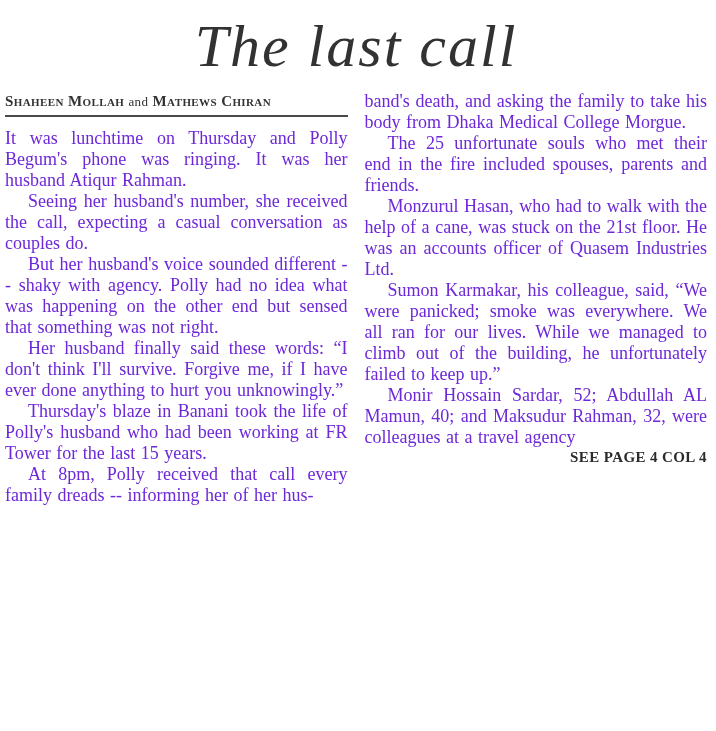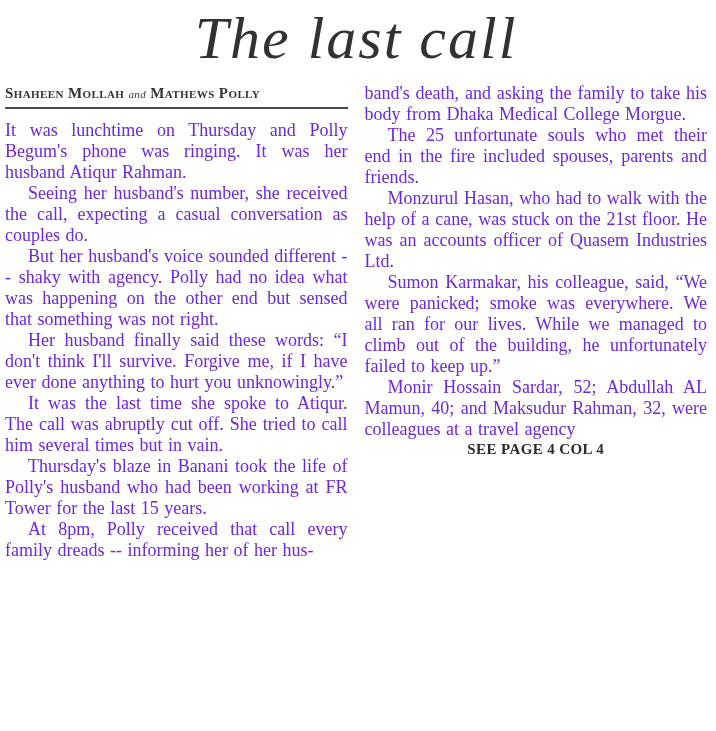--- a/index.html
+++ b/index.html
@@ -19,89 +19,87 @@
   }
   .title {
     font-family: "Liberation Serif", serif;
     font-style: italic;
     font-weight: 400;
     font-size: 60px;
     line-height: 1.2;
     text-align: center;
     letter-spacing: 2px;
     color: #323232;
-    margin-top: 0;
+    margin-top: 8px;
   }
   .columns {
     display: flex;
     gap: 17px;
     margin-top: 9px;
   }
   .column { flex: 1; min-width: 0; }
   .byline {
     font-size: 15px;
     letter-spacing: 0.4px;
     white-space: nowrap;
     padding: 2px 0 5px 0;
     color: #333333;
   }
   .byline-name {
     font-variant: small-caps;
     font-weight: bold;
   }
   .byline-and {
-    font-style: italic;
-    font-size: 11px;
+    font-size: 13px;
     font-weight: normal;
   }
   .byline-rule {
     border: none;
     border-top: 2px solid #4a4a4a;
     height: 0;
     margin-bottom: 11px;
   }
   .body-text p {
     font-size: 18px;
     line-height: 21px;
     text-align: justify;
     word-spacing: 1px;
     color: #6d28d9;
   }
   .body-text p.indent { text-indent: 23px; }
   .continuation {
     font-size: 15px;
     font-weight: bold;
-    text-align: center;
+    text-align: right;
     letter-spacing: 0.4px;
     margin-top: 1px;
     color: #2b2b2b;
   }
 </style>
 </head>
 <body>
 
 <div class="page">
 
   <h1 class="title">The last call</h1>
 
   <div class="columns">
 
     <div class="column">
       <div class="byline">
         <span class="byline-name">Shaheen Mollah</span>
         <span class="byline-and">and</span>
-        <span class="byline-name">Mathews Polly</span>
+        <span class="byline-name">Mathews Chiran</span>
       </div>
       <div class="byline-rule"></div>
       <div class="body-text">
           <p class="">It was lunchtime on Thursday and Polly Begum's phone was ringing. It was her husband Atiqur Rahman.</p>
           <p class="indent">Seeing her husband's number, she received the call, expecting a casual conversation as couples do.</p>
           <p class="indent">But her husband's voice sounded different -- shaky with agency. Polly had no idea what was happening on the other end but sensed that something was not right.</p>
           <p class="indent">Her husband finally said these words: “I don't think I'll survive. Forgive me, if I have ever done anything to hurt you unknowingly.”</p>
-          <p class="indent">It was the last time she spoke to Atiqur. The call was abruptly cut off. She tried to call him several times but in vain.</p>
           <p class="indent">Thursday's blaze in Banani took the life of Polly's husband who had been working at FR Tower for the last 15 years.</p>
           <p class="indent">At 8pm, Polly received that call every family dreads -- informing her of her hus-</p>
         </div>
     </div>
 
     <div class="column">
       <div class="body-text">
           <p class="">band's death, and asking the family to take his body from Dhaka Medical College Morgue.</p>
           <p class="indent">The 25 unfortunate souls who met their end in the fire included spouses, parents and friends.</p>
           <p class="indent">Monzurul Hasan, who had to walk with the help of a cane, was stuck on the 21st floor. He was an accounts officer of Quasem Industries Ltd.</p>

